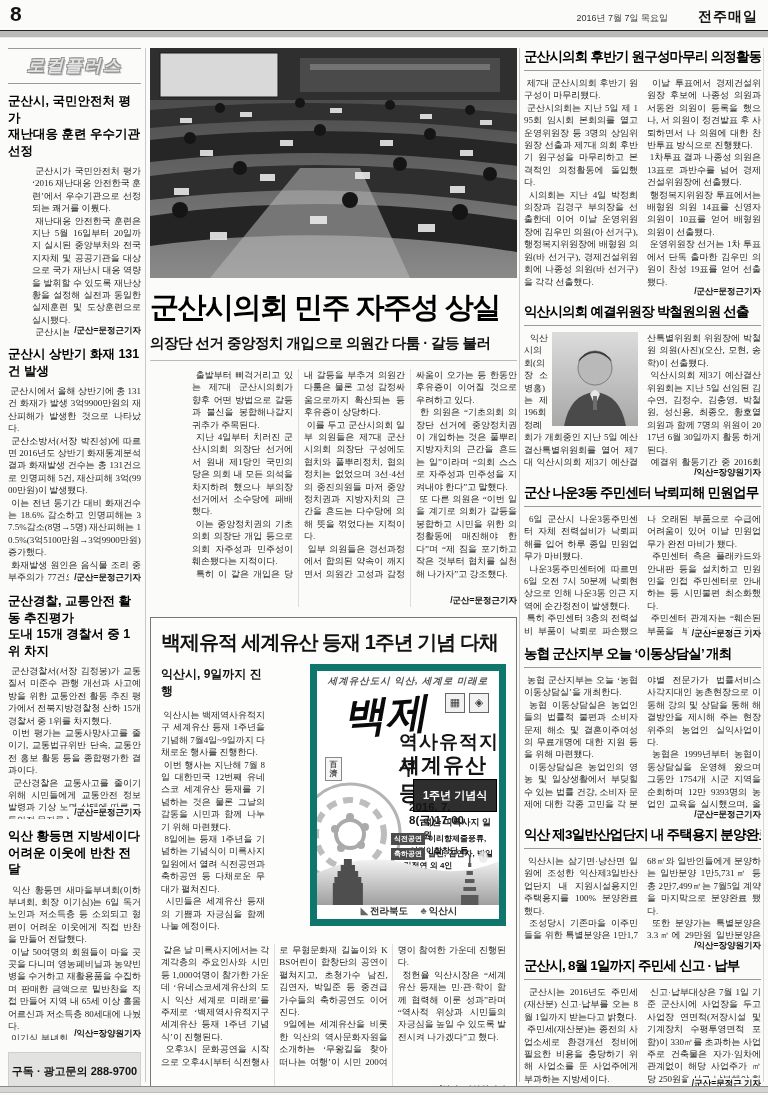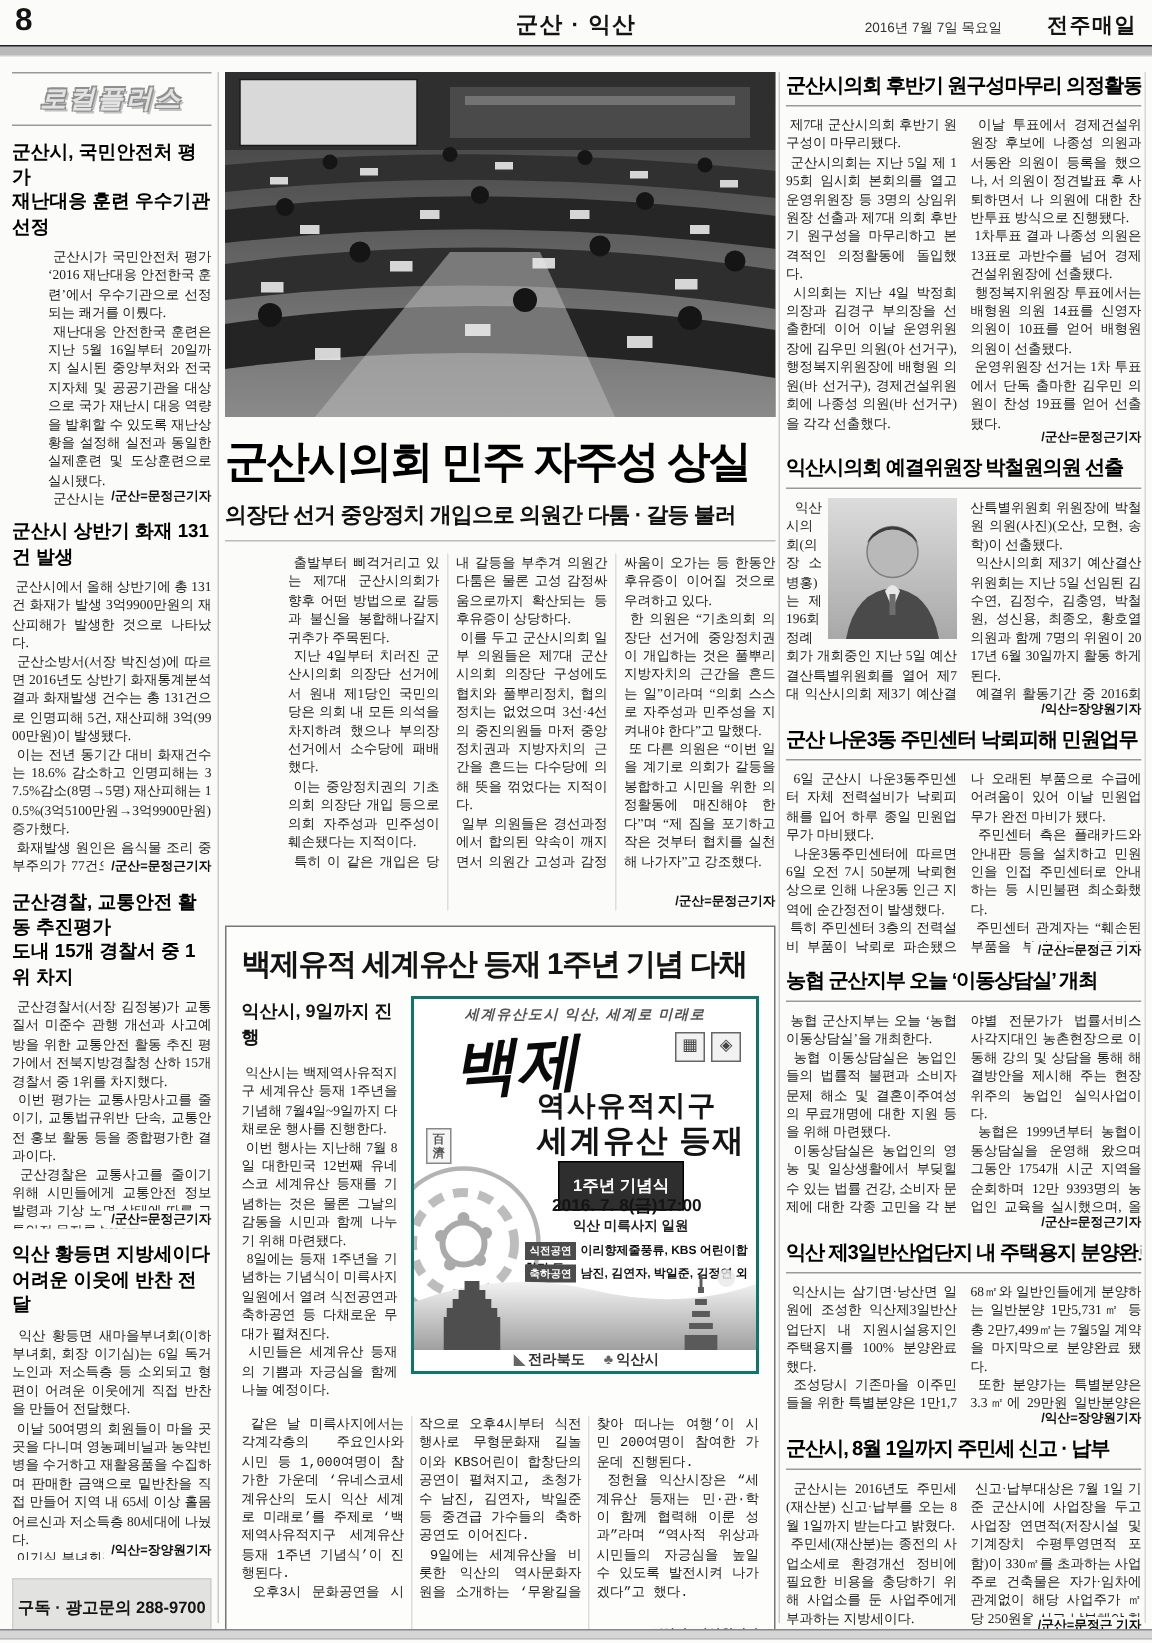--- a/index.html
+++ b/index.html
@@ -46,24 +46,24 @@
   .main-body .flow{column-count:3;column-gap:11px;column-rule:1px solid #ddd;height:238px;margin-left:42px;}
 
   
   .boxart{position:relative;margin-top:10px;border:1px solid #777;padding:9px 10px 8px;height:452px;overflow:hidden;background:#fdfdfc;}
   .boxart .bh{font:800 20px "Liberation Sans",sans-serif;letter-spacing:-1px;margin:2px 0 8px;white-space:nowrap;}
   .box-row{display:flex;gap:9px;}
   .box-intro{width:104px;flex:0 0 104px;}
   .box-intro .sh{font:800 12px "Liberation Sans",sans-serif;margin:2px 0 9px;}
   .box-intro .btxt{height:228px;overflow:hidden;}
   .box-cols{position:relative;margin-top:7px;height:152px;overflow:hidden;}
-  .box-cols .flow{column-count:3;column-gap:10px;column-rule:1px solid #ddd;height:152px;font-family:Liberation Mono, monospace;}
-
-  
-  .poster{position:relative;flex:1;height:248px;border:2px solid #0f766e;background:#fff;overflow:hidden;}
+  .box-cols .flow{column-count:3;column-gap:10px;column-rule:1px solid #ddd;height:152px;}
+
+  
+  .poster{position:relative;flex:1;height:248px;border:7px solid #0f766e;background:#fff;overflow:hidden;margin-left:36px;}
   .p-tag{position:absolute;top:4px;left:0;right:0;text-align:center;font:italic 700 9.5px "Liberation Serif",serif;color:#555;letter-spacing:1px;}
   .p-baekje{position:absolute;left:26px;top:16px;font:900 italic 42px "Liberation Serif",serif;transform:rotate(-4deg);color:#0a0a0a;}
   .p-logos{position:absolute;right:10px;top:22px;display:flex;gap:4px;}
   .p-logo{width:18px;height:18px;border:1px solid #666;color:#444;font-size:11px;line-height:17px;text-align:center;background:#f2f2f2;}
   .p-t1{position:absolute;left:82px;top:58px;font:900 19px "Liberation Sans",sans-serif;letter-spacing:1px;}
   .p-t2{position:absolute;left:82px;top:80px;font:900 21px "Liberation Sans",sans-serif;letter-spacing:1px;}
   .p-seal{position:absolute;left:8px;top:86px;width:13px;padding:2px 1px;border:1px solid #888;color:#555;font:700 8px "Liberation Serif",serif;text-align:center;line-height:9px;background:#f6f6f6;}
   .p-lotus{position:absolute;left:-22px;top:108px;opacity:.55;}
   .p-badge{position:absolute;left:96px;top:108px;background:#2e2e2e;color:#fff;border:1px solid #000;font:800 11px "Liberation Sans",sans-serif;padding:8px 9px;}
   .p-dt{position:absolute;left:92px;top:130px;font:800 11.5px "Liberation Sans",sans-serif;}
@@ -92,21 +92,20 @@
   .l-a3{height:226px;} .l-a3 .btxt{height:172px;overflow:hidden;}
   .l-a4{height:212px;} .l-a4 .btxt{height:158px;overflow:hidden;}
 </style>
 </head>
 <body>
 
 <div class="page">
 
   <div class="hdr">
     <div class="pnum">8</div>
-    <div class="sect">군산 · 익산</div>
     <div class="dat">2016년 7월 7일 목요일</div>
     <div class="mast">전주매일</div>
   </div>
   <div class="hdr-rule"></div>
 
   <div class="vrule vr1"></div>
   <div class="vrule vr2"></div>
   <div class="vrule vr3"></div>
 
   <aside class="col-left">

